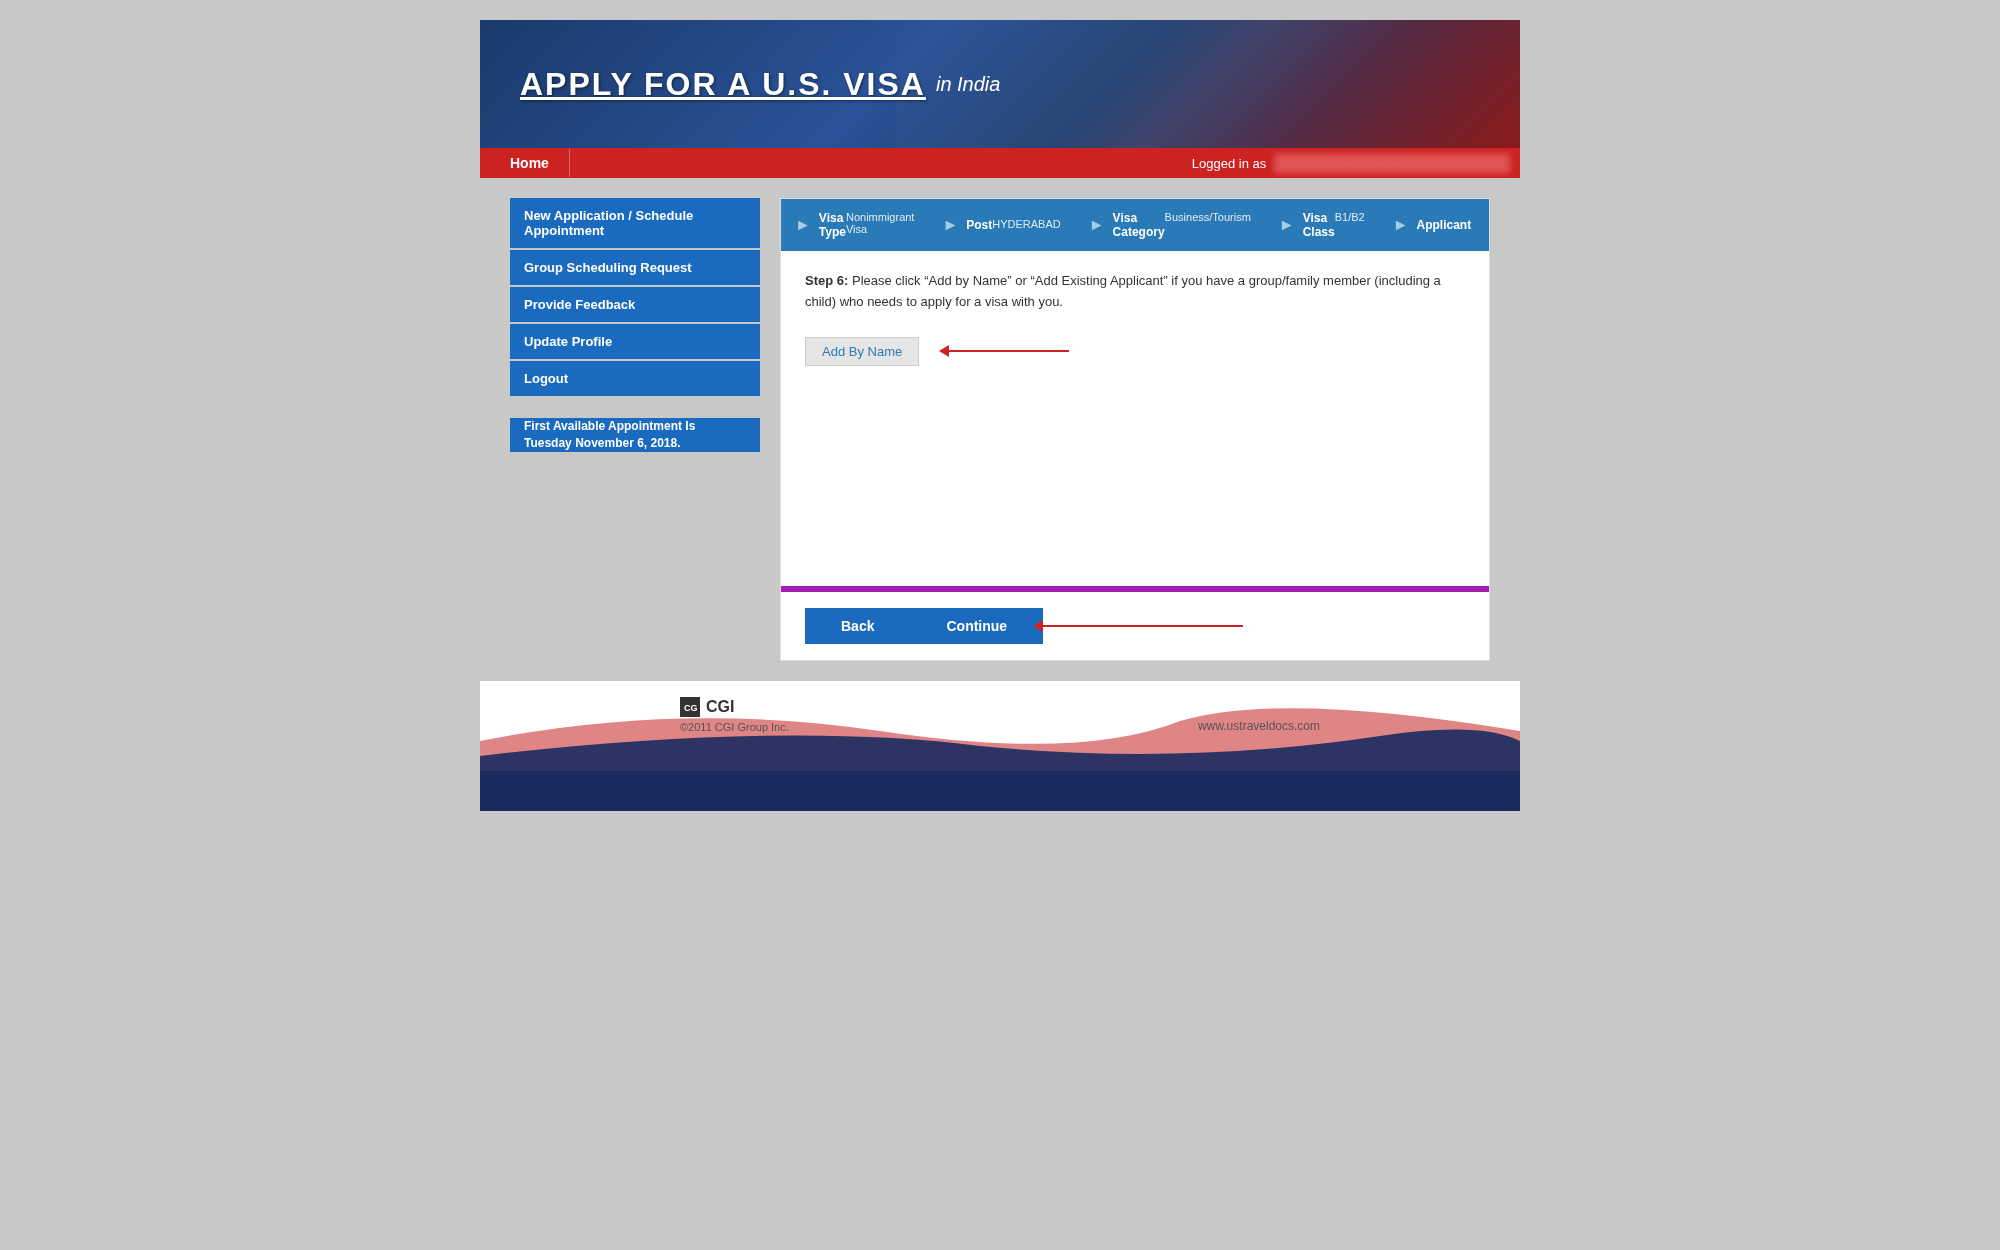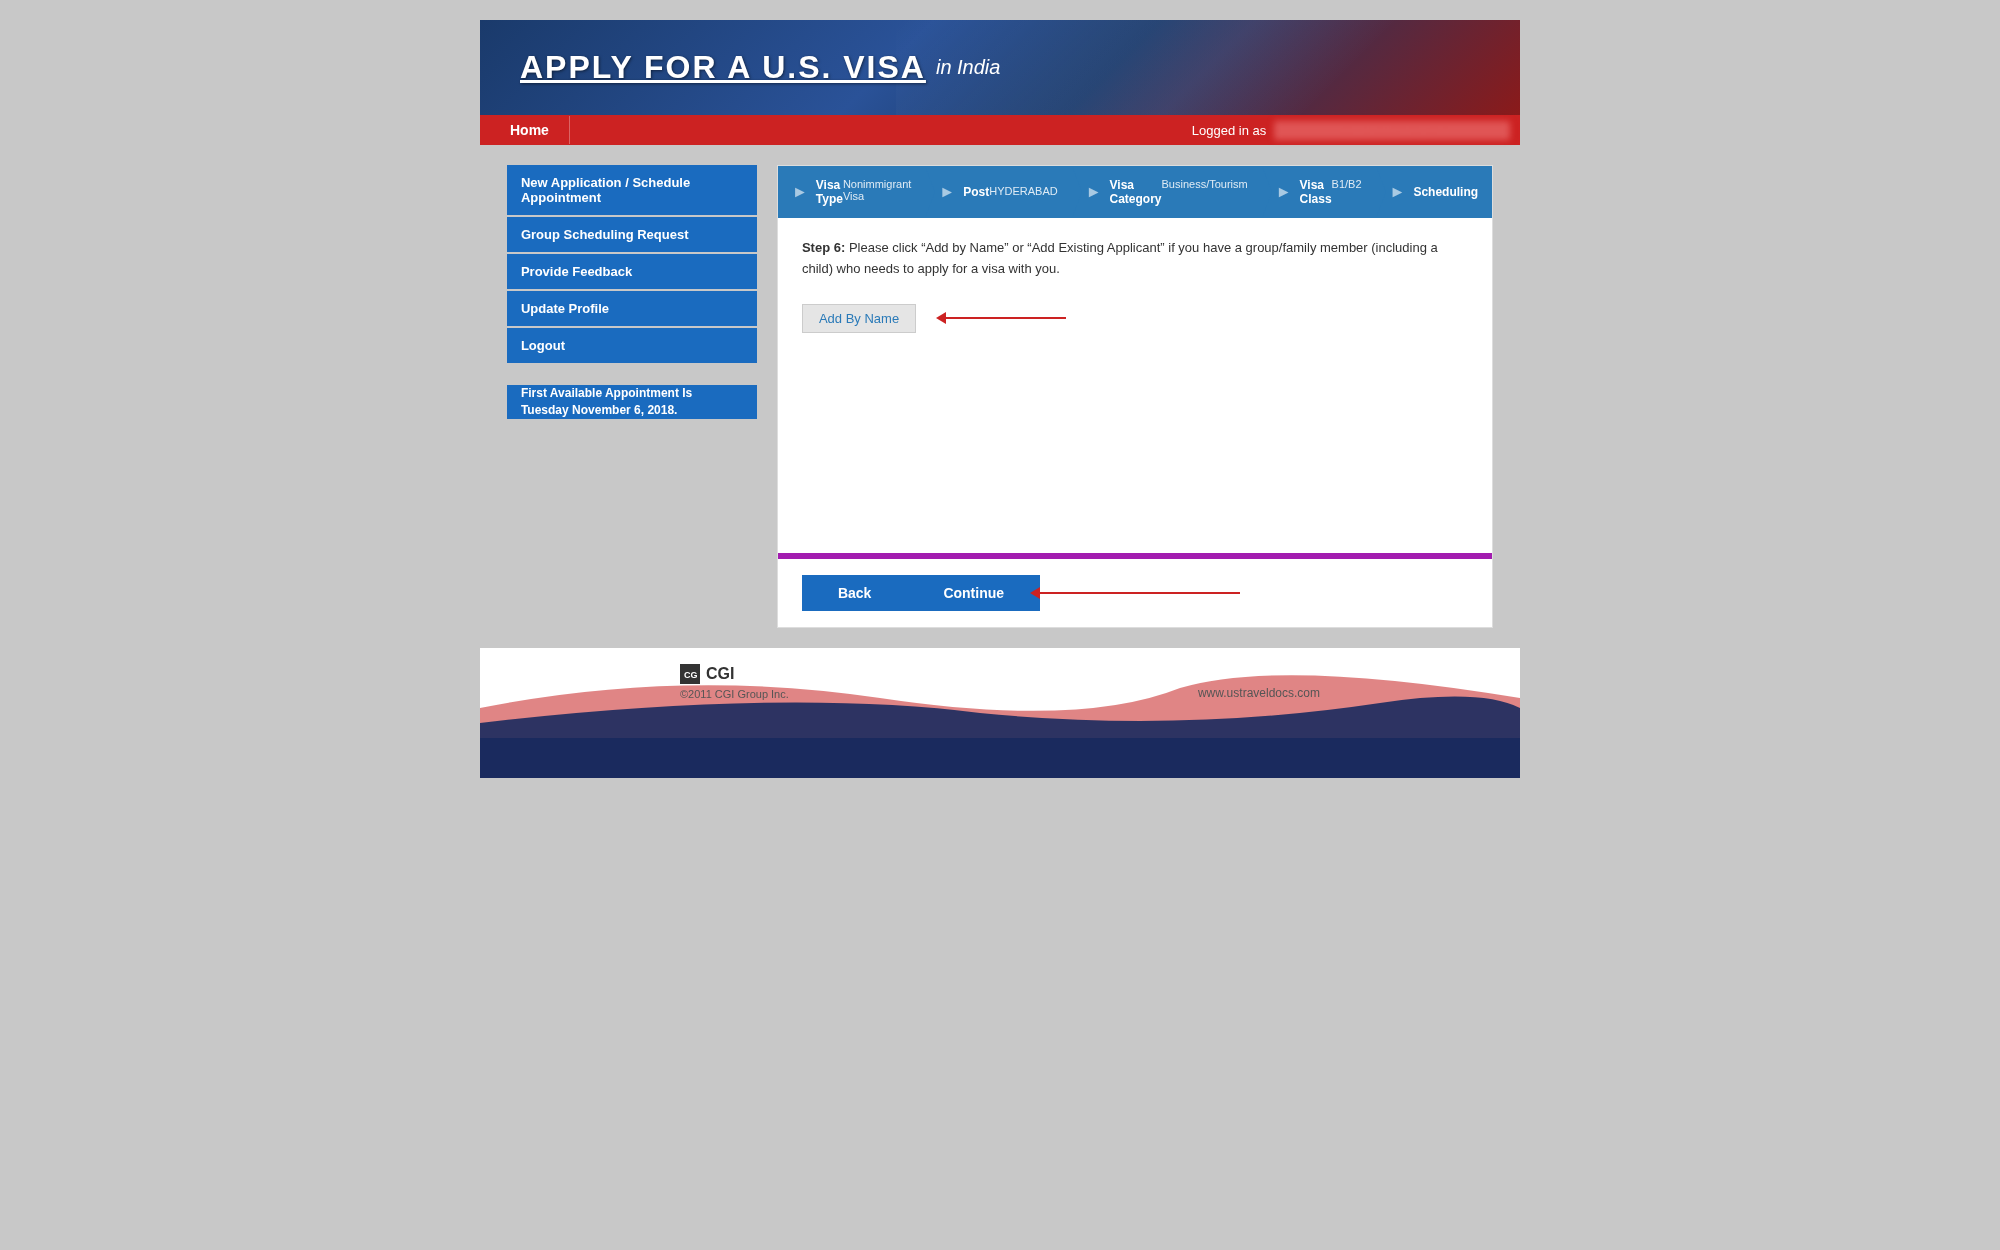--- a/index.html
+++ b/index.html
@@ -13,21 +13,21 @@
       padding: 20px 0;
     }
     .page-wrapper {
       width: 1040px;
       background: #c8c8c8;
     }
 
     
     .header {
       background: linear-gradient(135deg, #1a3a6b 0%, #2a5298 40%, #1a3a6b 60%, #8b1a1a 100%);
-      height: 95px;
+      height: 128px;
       position: relative;
       overflow: hidden;
       display: flex;
       align-items: center;
       padding-left: 40px;
     }
     .header::before {
       content: '';
       position: absolute;
       top: 0; right: 0; bottom: 0;
@@ -358,21 +358,21 @@
         </div>
         <div class="progress-step">
           <span class="progress-arrow">►</span>
           <div class="progress-step-inner">
             <span class="progress-step-label">Visa Class</span>
             <span class="progress-step-value">B1/B2</span>
           </div>
         </div>
         <div class="progress-step">
           <span class="progress-arrow">►</span>
-          <span class="progress-step-dependents">Scheduling</span>
+          <span class="progress-step-dependents">Applicant</span>
         </div>
       </div>
 
       <div class="content-body">
         <p class="step-text">
           <strong>Step 6:</strong>
           <span> Please click “Add by Name” or “Add Existing Applicant” if you have a group/family member (including a child) who needs to apply for a visa with you.</span>
         </p>
 
         <div class="add-by-name-row">

